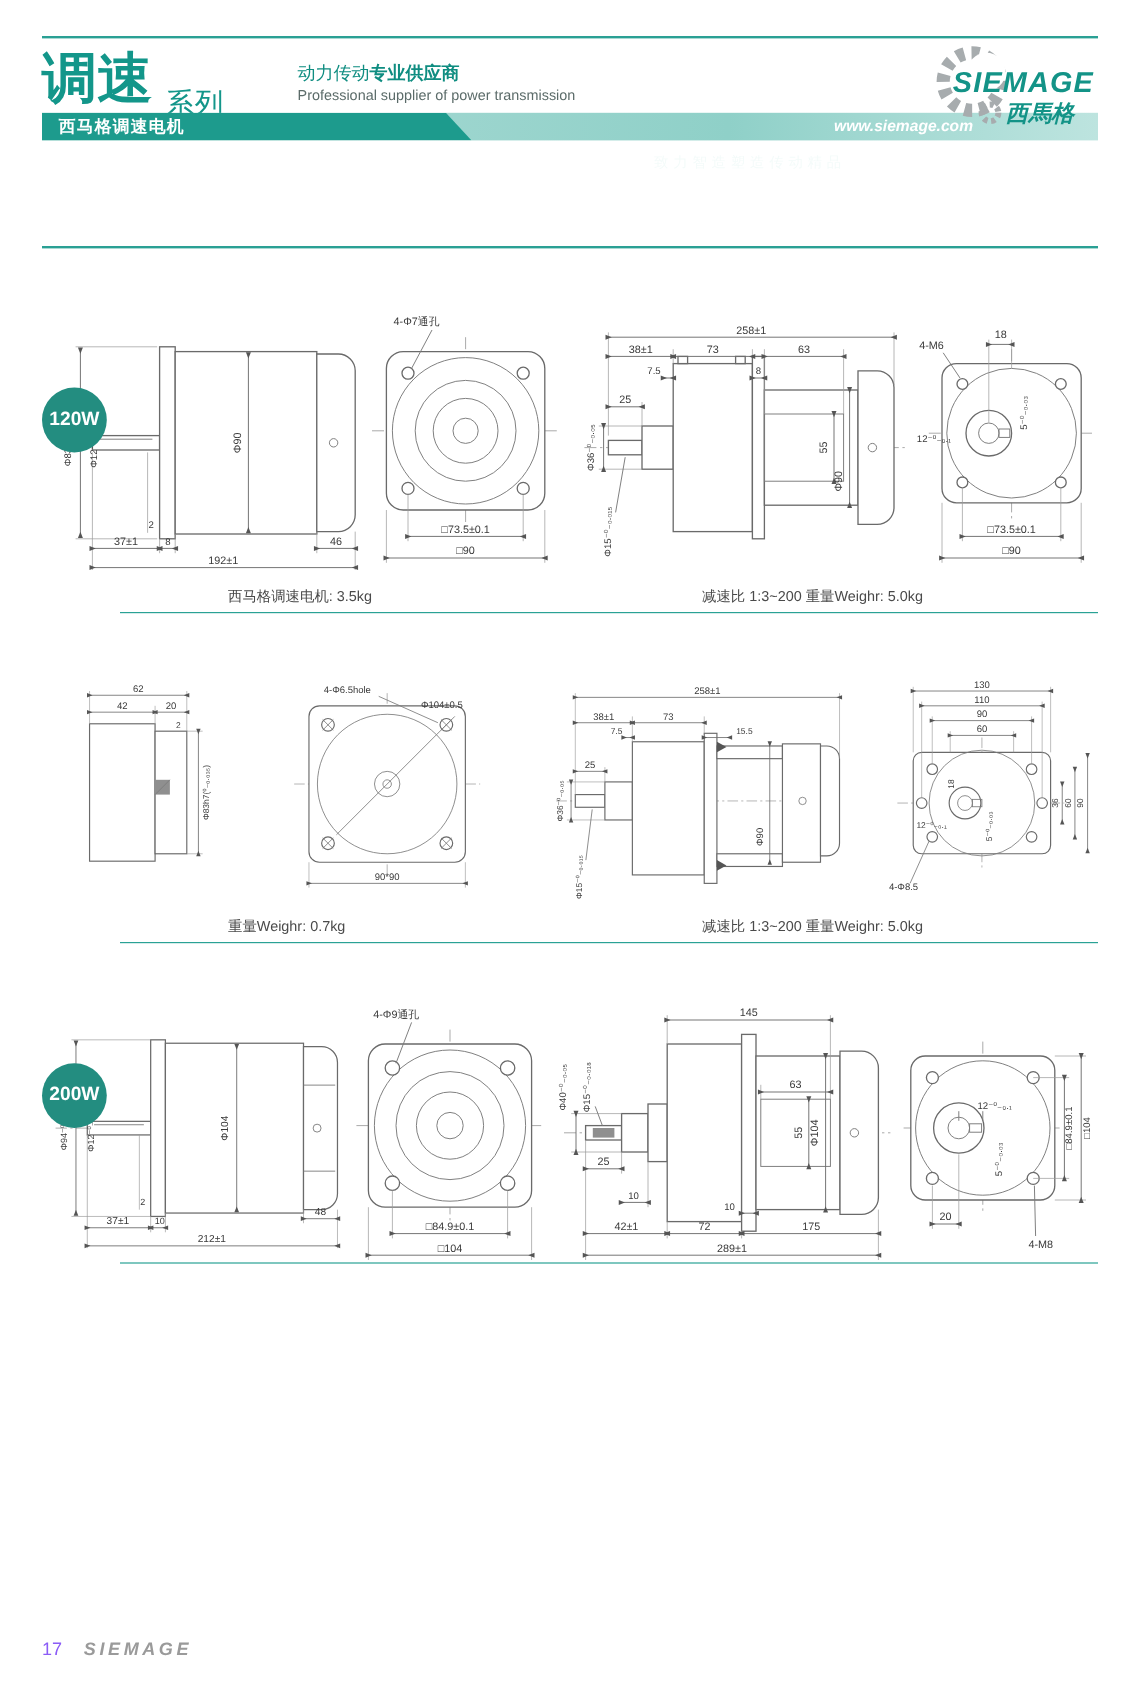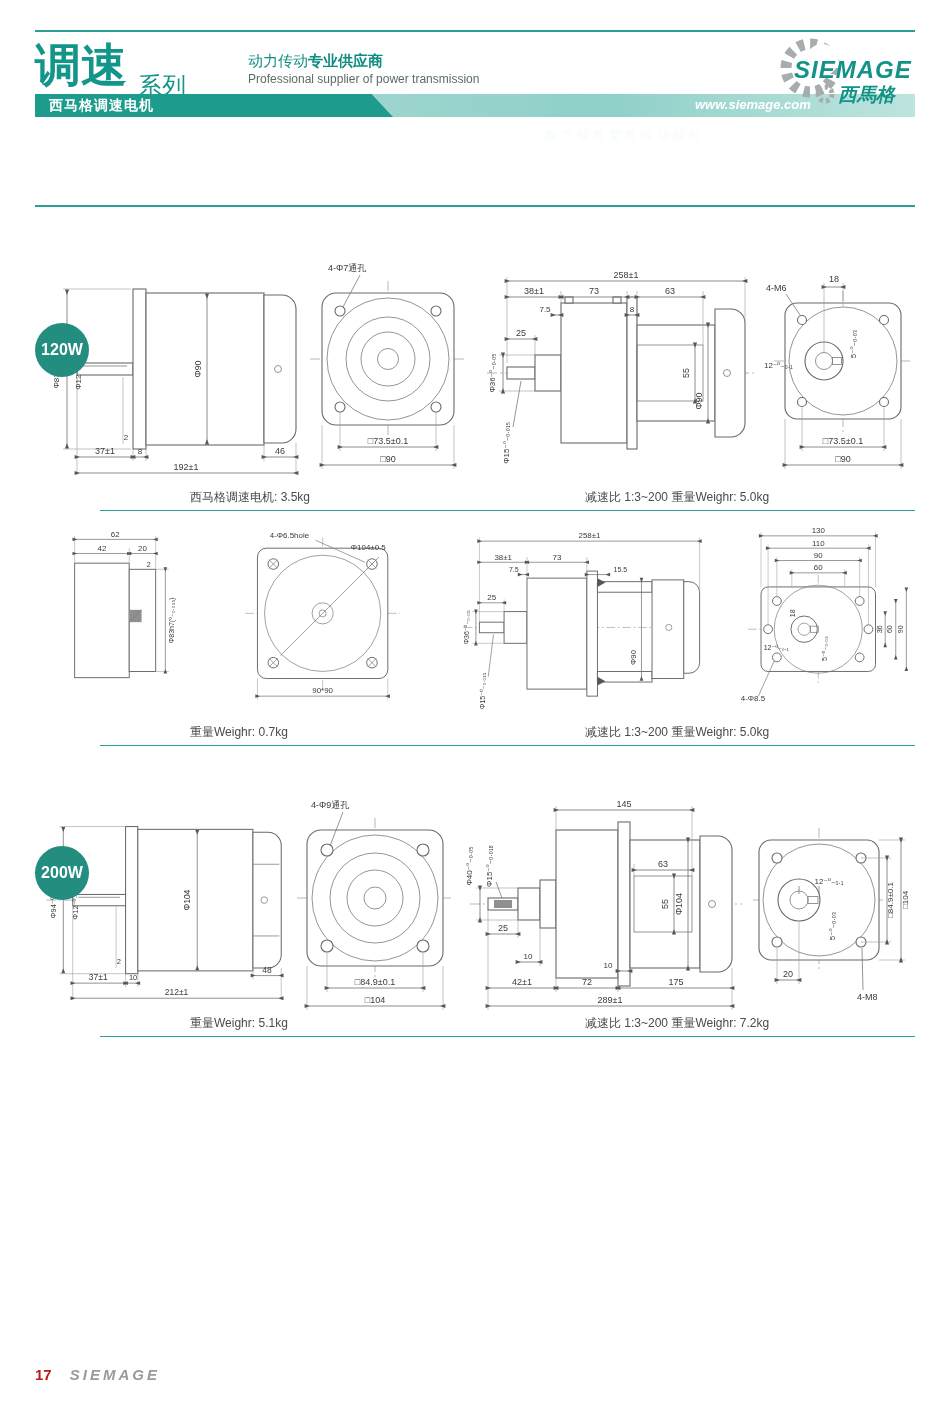--- a/index.html
+++ b/index.html
@@ -20,28 +20,28 @@
   .ribbon-slogan{position:absolute;left:510px;top:4px;font-size:12px;color:#f4fbfa;letter-spacing:4px;margin-top:29px;}
   .ribbon-site{position:absolute;left:660px;top:3px;font-size:13px;font-weight:bold;font-style:italic;color:#fff;}
   .logo{position:absolute;left:778px;top:30px;width:140px;height:86px;}
   .logo-name{position:absolute;left:16px;top:26px;font-size:24px;font-weight:bold;font-style:italic;color:#139387;letter-spacing:1px;}
   .logo-zh{position:absolute;left:60px;top:52px;font-size:19px;font-style:italic;color:#139387;
            font-family:"Liberation Serif","DejaVu Serif",serif;font-weight:bold;}
   .title{position:absolute;left:35px;top:152px;font-size:21px;font-weight:bold;color:#13968a;letter-spacing:0.5px;}
   
   .content{position:absolute;left:0;top:215px;width:950px;}
   .row{position:relative;margin-left:35px;width:880px;display:flex;align-items:flex-start;}
-  .r1{margin-top:36px;} .r2{gap:35px;} .r3{margin-top:46px;}
+  .r1{margin-top:36px;} .r2{margin-top:40px;gap:35px;} .r3{margin-top:46px;}
   .badge{position:absolute;left:0;width:54px;height:54px;border-radius:50%;background:#238d80;
          color:#fff;font-size:16px;font-weight:bold;display:flex;align-items:center;justify-content:center;z-index:5;}
   .cap-row{position:relative;margin-left:35px;width:880px;height:24px;}
   .cap{position:absolute;top:3px;font-size:12px;color:#4a4a4a;}
   .sep{margin-left:100px;width:815px;height:0;border-top:1.5px solid #2aa295;}
   .footer{position:absolute;left:35px;top:1366px;font-size:15px;}
-  .page-num{font-weight:bold;color:#b91c1c;}
+  .page-num{font-weight:normal;color:#8b5cf6;}
   .footer-brand{margin-left:14px;font-weight:bold;font-style:italic;color:#9a9a9a;letter-spacing:3px;}
   
   svg{display:block;}
   svg text{font-family:"Liberation Sans","DejaVu Sans",sans-serif;font-size:9px;fill:#3a3a3a;text-anchor:middle;}
   svg text.s8{font-size:8px;}
   svg text.st{text-anchor:start;}
   .ol{fill:#fff;stroke:#6a6a6a;stroke-width:1.1;}
   .th{fill:none;stroke:#7a7a7a;stroke-width:0.8;}
   .cl{fill:none;stroke:#9a9a9a;stroke-width:0.7;stroke-dasharray:10 3 2 3;}
   .dim{stroke:#6f6f6f;stroke-width:0.8;marker-start:url(#ar);marker-end:url(#ar);}
@@ -528,24 +528,20 @@
           <line class="dim" x1="156" y1="48" x2="156" y2="168"></line>
         </g>
         <text x="84" y="92" class="s8">12⁻⁰₋₀.₁</text>
         <text transform="rotate(-90 90 134)" x="90" y="134" class="s8">5⁻⁰₋₀.₀₃</text>
         <text x="43" y="185">20</text>
         <text x="112" y="208" class="st">4-M8</text>
         <text transform="rotate(-90 148 108)" x="148" y="108" class="s8">□84.9±0.1</text>
         <text transform="rotate(-90 163 108)" x="163" y="108" class="s8">□104</text>
       </svg>
     </div>
-    <div class="cap-row">
-      <span class="cap" style="left:155px;">重量Weighr: 5.1kg</span>
-      <span class="cap" style="left:550px;">减速比 1:3~200  重量Weighr: 7.2kg</span>
-    </div>
     <div class="sep"></div>
 
   </div>
 
   <div class="footer">
     <span class="page-num">17</span>
     <span class="footer-brand">SIEMAGE</span>
   </div>
 
 </div>

